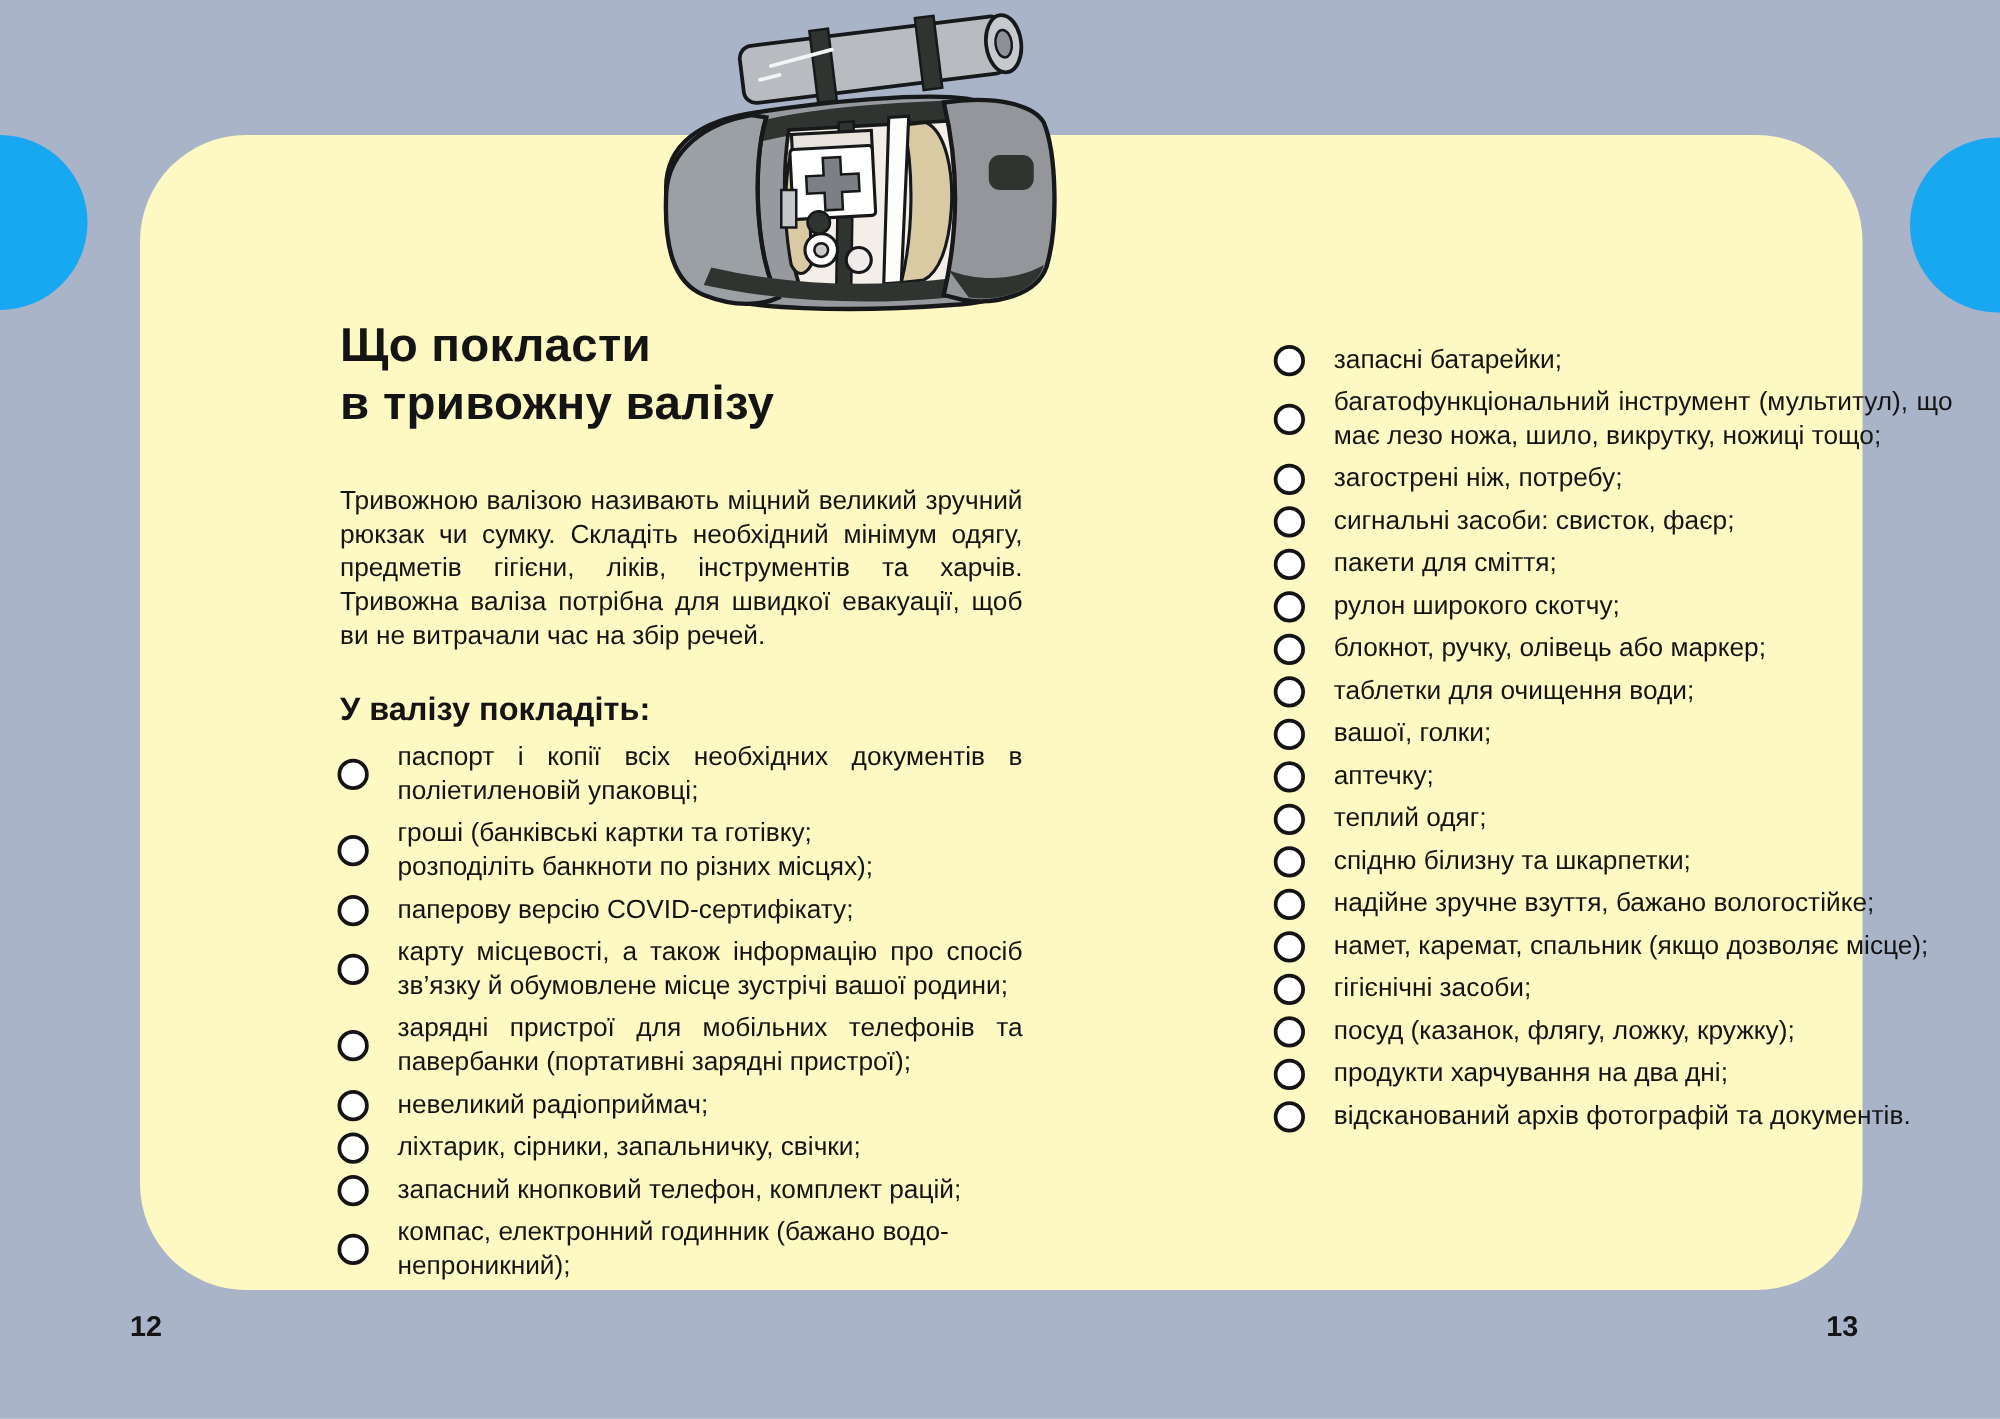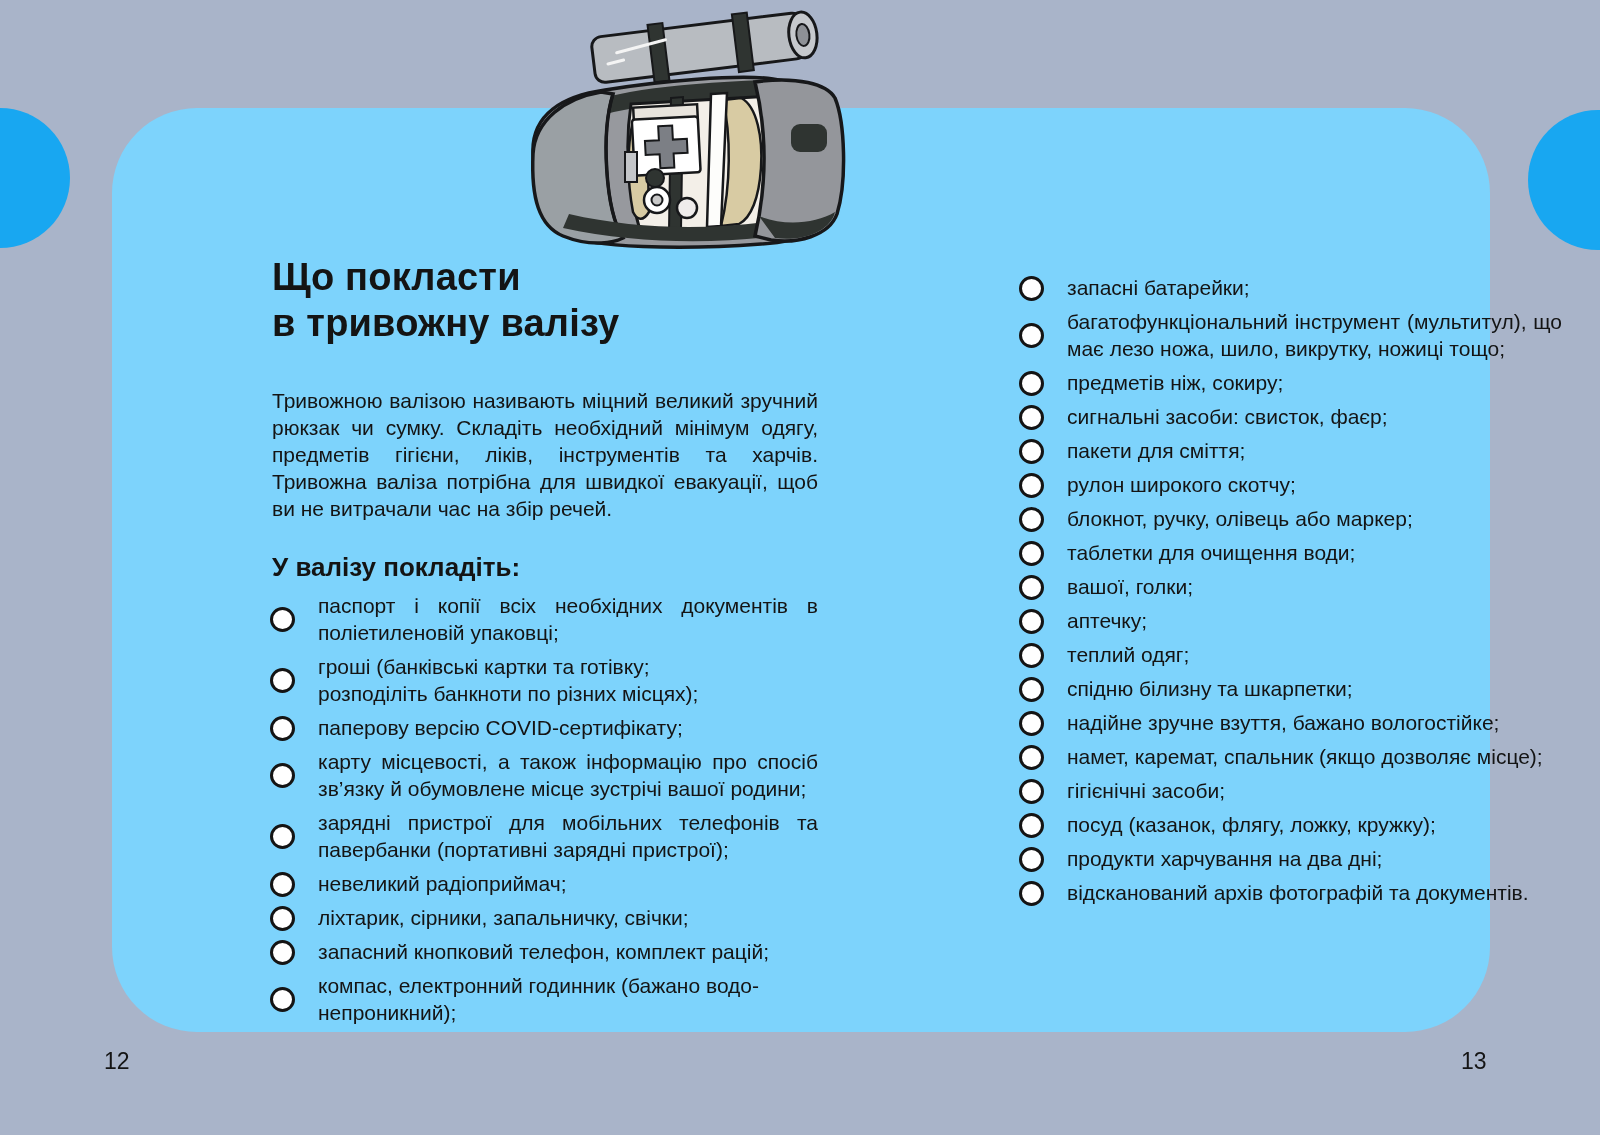--- a/index.html
+++ b/index.html
@@ -16,21 +16,21 @@
     width:140px; height:140px;
     border-radius:50%;
     background:#18a7f1;
   }
   .accent-left  { left:-70px;  top:108px; }
   .accent-right { right:-68px; top:110px; }
   .card {
     position:absolute;
     left:112px; top:108px;
     width:1378px; height:924px;
-    background:#7dd3fc;
+    background:#fef9c3;
     border-radius:85px;
   }
   .page-title {
     position:absolute;
     left:160px; top:146px;
     font-size:38px;
     font-weight:700;
     line-height:46px;
     letter-spacing:0.2px;
   }
@@ -69,21 +69,21 @@
   .check-text {
     flex:1;
     font-size:21px;
     line-height:27px;
     text-align:justify;
     white-space:pre-line;
   }
   .page-number {
     position:absolute;
     font-size:23px;
-    font-weight:400;
+    font-weight:700;
   }
   .page-number-left  { left:104px;  top:1048px; }
   .page-number-right { left:1461px; top:1048px; }
   .bag-illustration {
     position:absolute;
     left:505px; top:2px;
     width:355px; height:255px;
   }
 </style>
 </head>
@@ -145,21 +145,21 @@
     <li class="check-item">
         <span class="check-circle"></span>
         <span class="check-text">запасні батарейки;</span>
       </li>
     <li class="check-item">
         <span class="check-circle"></span>
         <span class="check-text">багатофункціональний інструмент (мультитул), що має лезо ножа, шило, викрутку, ножиці тощо;</span>
       </li>
     <li class="check-item">
         <span class="check-circle"></span>
-        <span class="check-text">предметів ніж, сокиру;</span>
+        <span class="check-text">загострені ніж, потребу;</span>
       </li>
     <li class="check-item">
         <span class="check-circle"></span>
         <span class="check-text">сигнальні засоби: свисток, фаєр;</span>
       </li>
     <li class="check-item">
         <span class="check-circle"></span>
         <span class="check-text">пакети для сміття;</span>
       </li>
     <li class="check-item">

